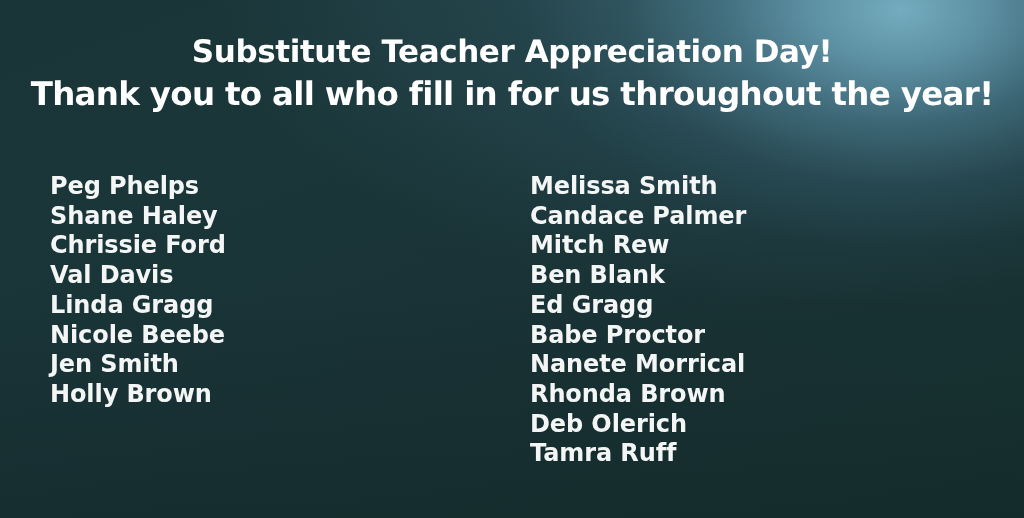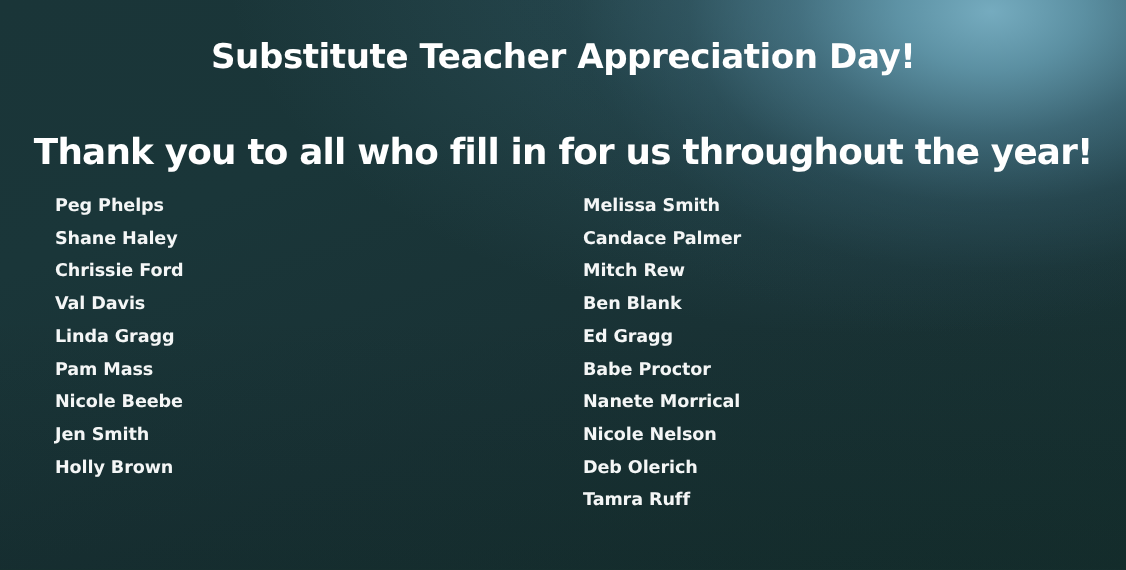--- a/index.html
+++ b/index.html
@@ -99,21 +99,20 @@
 
   .title-line-1 {
     font-size: 31px;
     line-height: 41px;
   }
 
   .title-line-2 {
     font-size: 32.5px;
     line-height: 43px;
     letter-spacing: -0.7px;
-    margin-top: 44px;
   }
 
   
   .names {
     position: absolute;
     top: 172px;
     left: 0;
     width: 1024px;
     height: 310px;
   }
@@ -123,21 +122,21 @@
     top: 0;
   }
 
   .name-column.col-left  { left: 50px;  width: 440px; }
   .name-column.col-right { left: 530px; width: 450px; }
 
   .name-item {
     display: block;
     color: #f4f6f6;
     font-family: "DejaVu Sans", "Liberation Sans", sans-serif;
-    font-size: 16px;
+    font-size: 24px;
     font-weight: bold;
     line-height: 29.7px;
     letter-spacing: -0.1px;
     white-space: nowrap;
   }
 </style>
 </head>
 <body>
 
 <div id="poster">
@@ -155,35 +154,34 @@
     </div>
 
     <div class="names">
 
       <div class="name-column col-left" id="col-left">
           <span class="name-item">Peg Phelps</span>
           <span class="name-item">Shane Haley</span>
           <span class="name-item">Chrissie Ford</span>
           <span class="name-item">Val Davis</span>
           <span class="name-item">Linda Gragg</span>
-          <span class="name-item">Pam Mass</span>
           <span class="name-item">Nicole Beebe</span>
           <span class="name-item">Jen Smith</span>
           <span class="name-item">Holly Brown</span>
         </div>
 
       <div class="name-column col-right" id="col-right">
           <span class="name-item">Melissa Smith</span>
           <span class="name-item">Candace Palmer</span>
           <span class="name-item">Mitch Rew</span>
           <span class="name-item">Ben Blank</span>
           <span class="name-item">Ed Gragg</span>
           <span class="name-item">Babe Proctor</span>
           <span class="name-item">Nanete Morrical</span>
-          <span class="name-item">Nicole Nelson</span>
+          <span class="name-item">Rhonda Brown</span>
           <span class="name-item">Deb Olerich</span>
           <span class="name-item">Tamra Ruff</span>
         </div>
 
     </div>
 
   </div>
 </div>
 
 </body></html>

